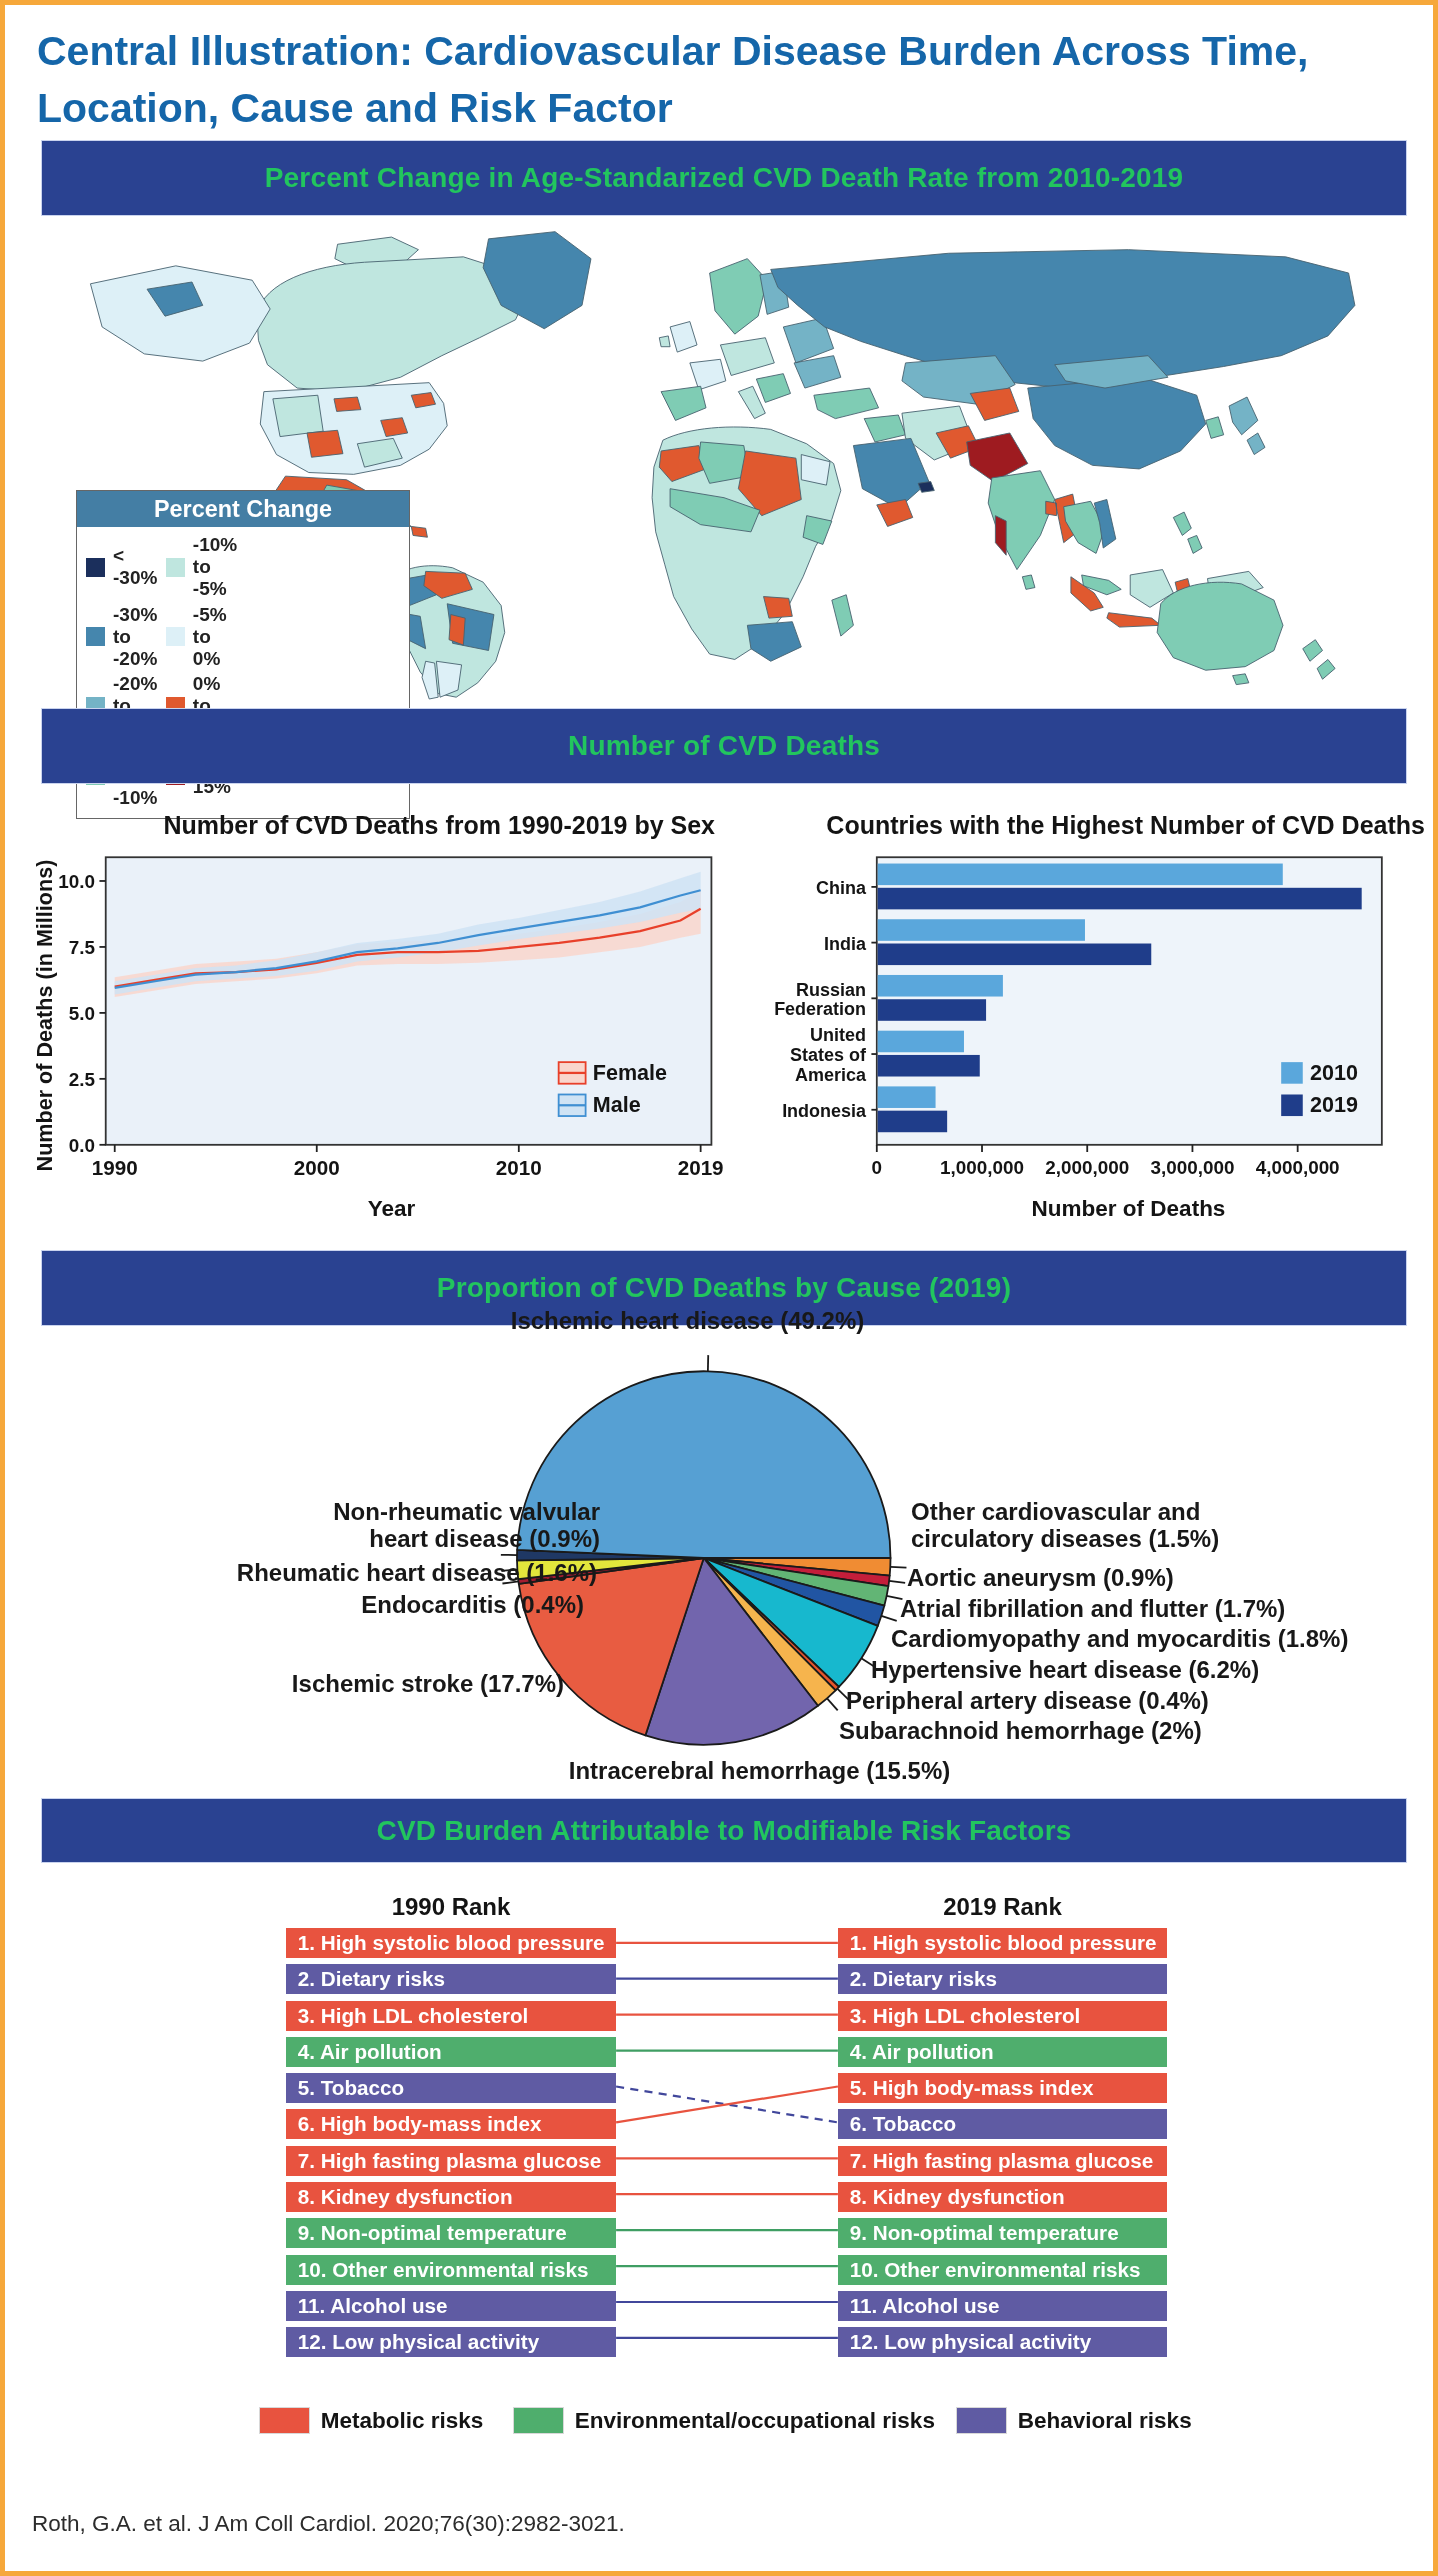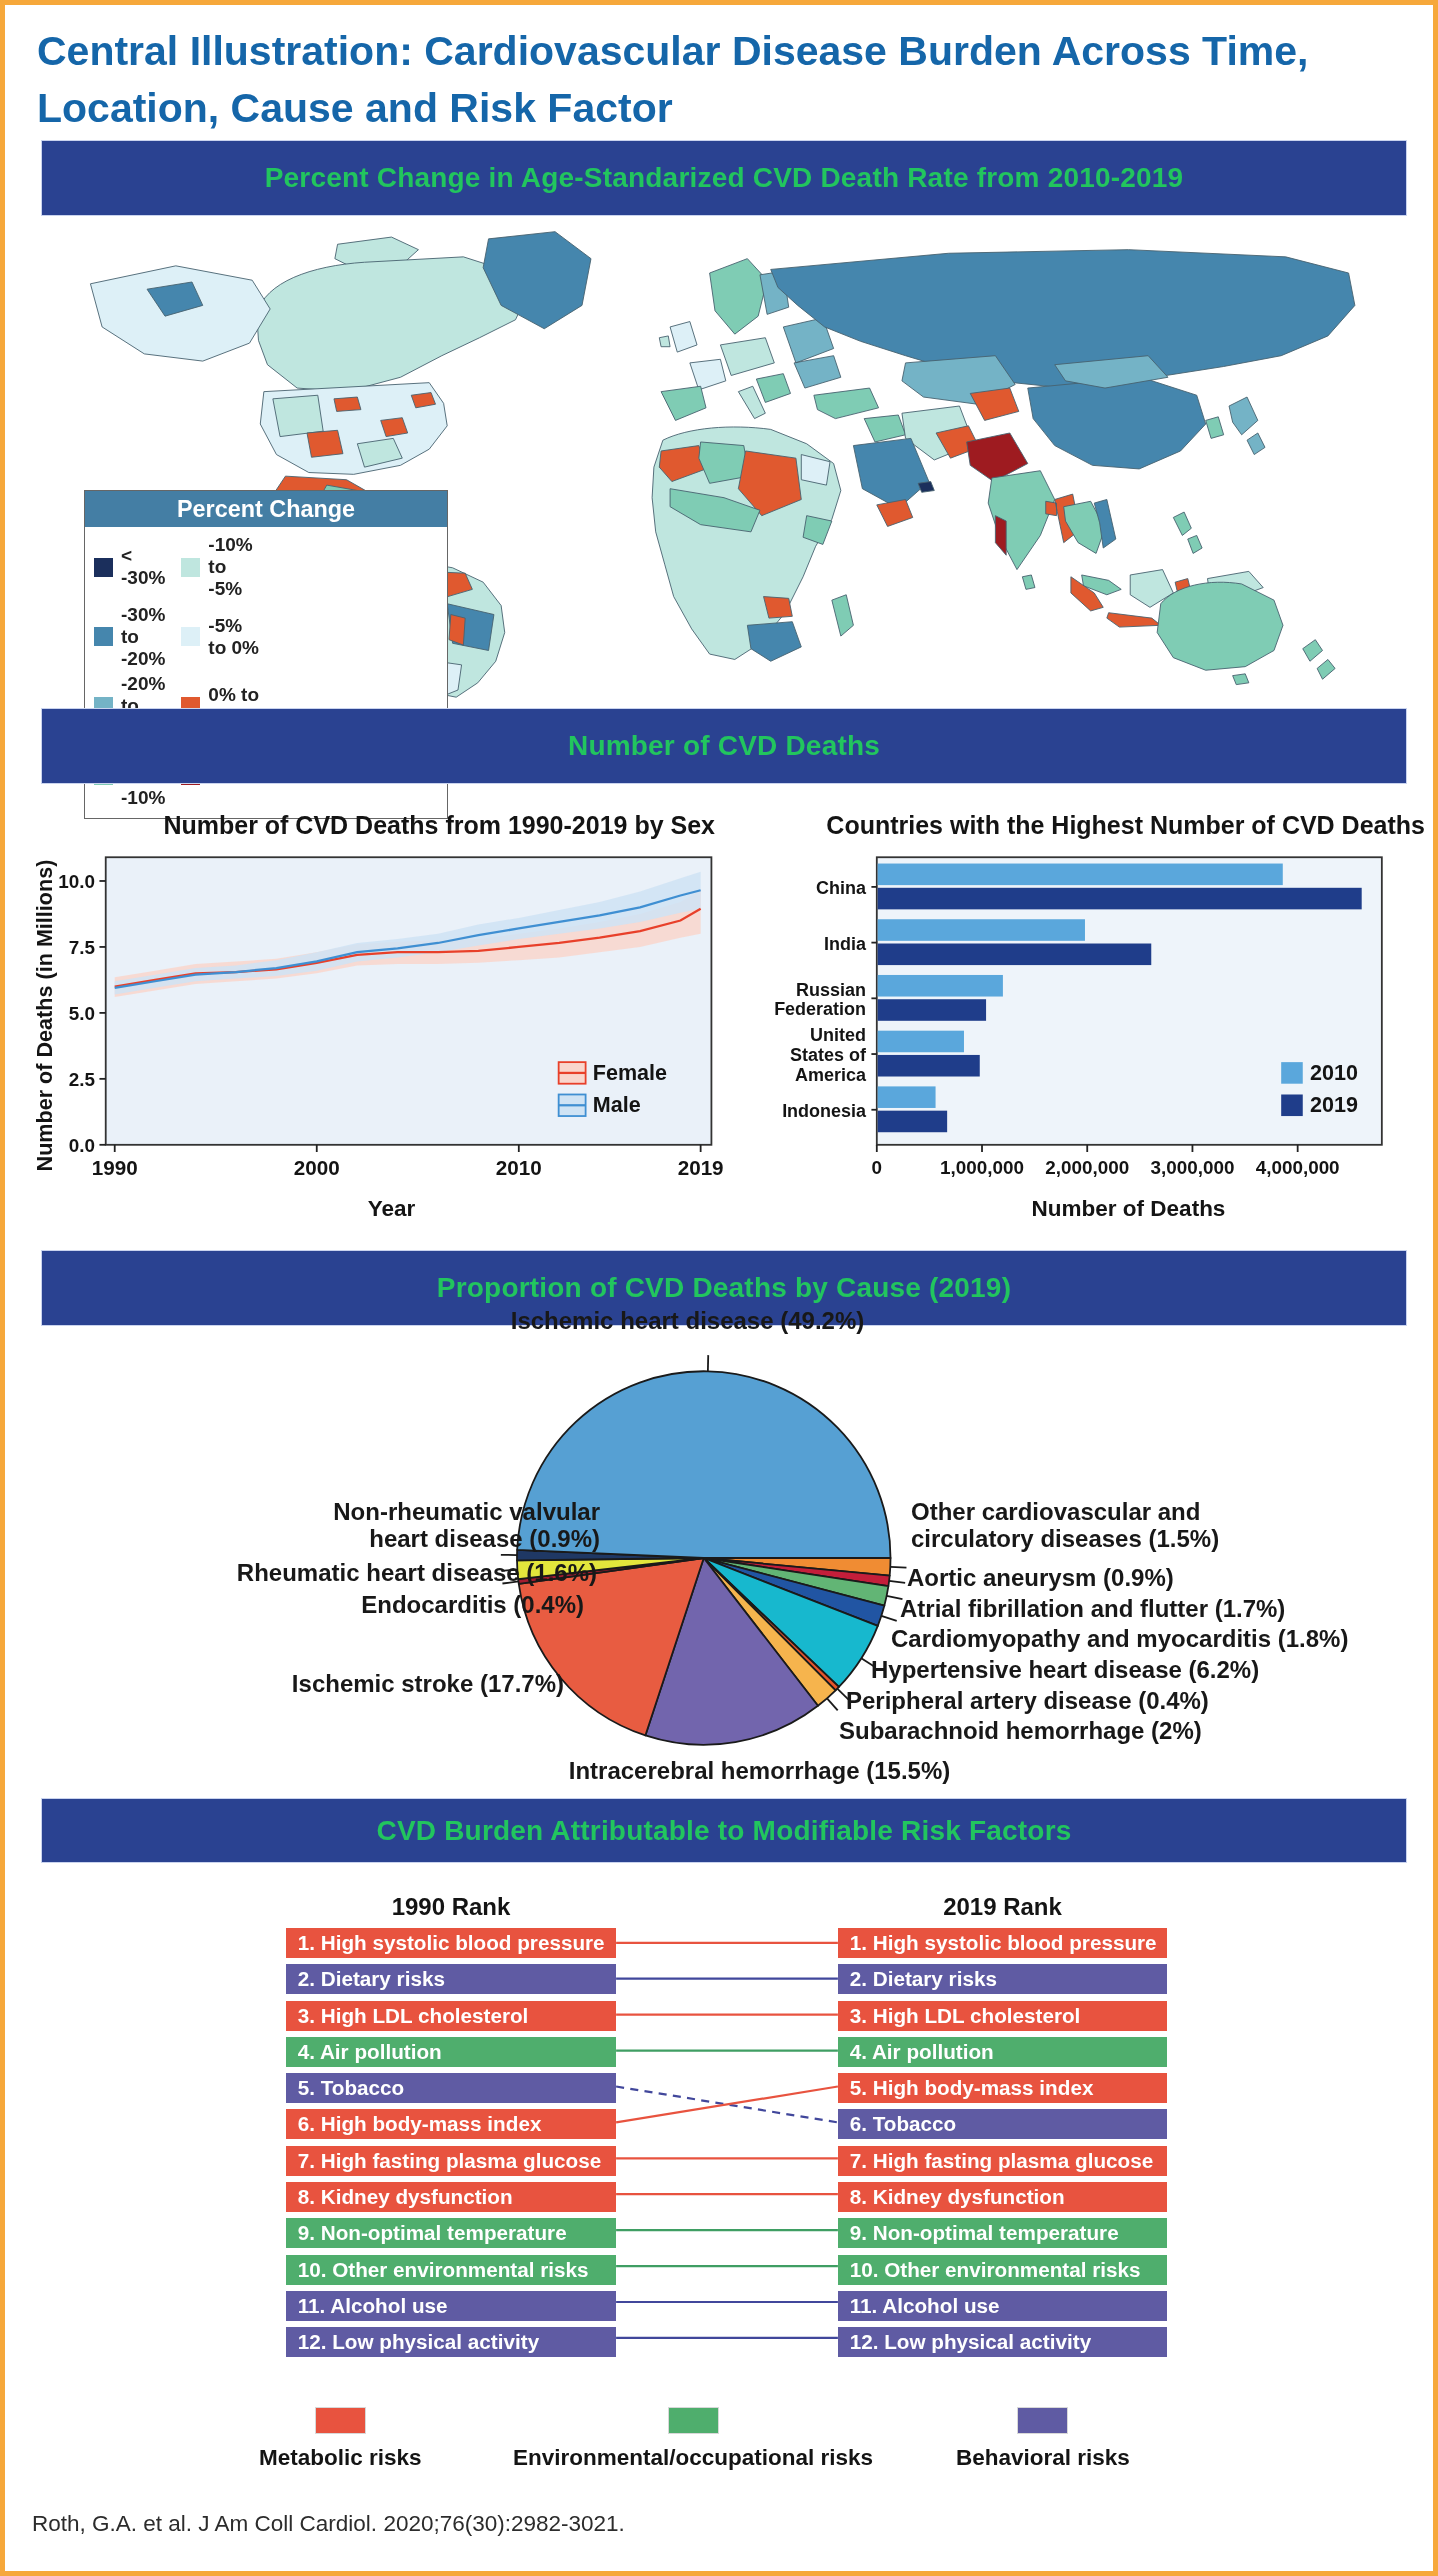--- a/index.html
+++ b/index.html
@@ -6,42 +6,42 @@
   .page{position:relative;width:1438px;height:2576px;background:#ffffff;
         border:5.4px solid #f6a83b;box-sizing:border-box;overflow:hidden;
         font-family:"Liberation Sans", sans-serif;}
   .abs{position:absolute;}
   .page-title{left:32px;top:18px;width:1357px;font-size:41px;font-weight:bold;
         color:#1566a9;line-height:1.38;}
   .banner{left:36px;width:1366px;height:76px;background:#2a4291;border:1.8px solid #c9d3ee;
         box-sizing:border-box;color:#22c55e;font-weight:bold;font-size:28px;
         display:flex;align-items:center;justify-content:center;letter-spacing:0.2px;}
   
-  .map-legend{left:79px;top:485px;width:364px;background:#ffffff;border:1.8px solid #666;
+  .map-legend{left:71px;top:485px;width:334px;background:#ffffff;border:1.8px solid #666;
         box-sizing:border-box;}
   .map-legend-header{background:#447ea4;color:#fff;font-weight:bold;font-size:23.4px;
         text-align:center;padding:4.5px 0;}
   .map-legend-body{display:grid;grid-auto-flow:column;grid-template-rows:repeat(4,1fr);
         grid-template-columns:1fr 1fr 1fr 1fr;padding:7.2px 9px 9px 9px;row-gap:3.6px;column-gap:5.4px;}
   .ml-item{display:flex;align-items:center;gap:8px;font-size:19px;font-weight:bold;color:#222;}
   .ml-swatch{width:19px;height:19px;flex:0 0 auto;}
   
   .chart-title{font-size:25px;font-weight:bold;color:#141414;text-align:right;}
   .axis-label{font-size:22.5px;font-weight:bold;color:#141414;text-align:center;}
   .yaxis-label{transform:rotate(-90deg);transform-origin:0 0;white-space:nowrap;}
   
   .pl{position:absolute;font-size:24px;font-weight:bold;color:#181818;line-height:1.12;}
   .pl.r{text-align:right;}
   .pl.c{text-align:center;}
   
   .rank-col-header{font-size:24px;font-weight:bold;color:#141414;text-align:center;}
   .rank-bar{height:30px;margin-bottom:6.3px;color:#ffffff;font-size:20.7px;font-weight:bold;
         line-height:30px;padding-left:11.7px;box-sizing:border-box;white-space:nowrap;overflow:hidden;}
   .risk-legend-item{position:absolute;top:0;display:flex;align-items:center;gap:10.8px;
-        font-size:22.5px;font-weight:bold;color:#141414;flex-direction:column;}
+        font-size:22.5px;font-weight:bold;color:#141414;}
   .rl-swatch{width:49px;height:25px;border:0.9px solid #d8d8d8;}
   .citation{left:27px;top:2506px;font-size:22.5px;color:#2c2c2c;}
   svg text{font-family:"Liberation Sans",sans-serif;}
 </style>
 </head>
 <body>
 
 <div class="page">
 
   <div class="abs page-title">Central Illustration: Cardiovascular Disease Burden Across Time, Location, Cause and Risk Factor</div>

